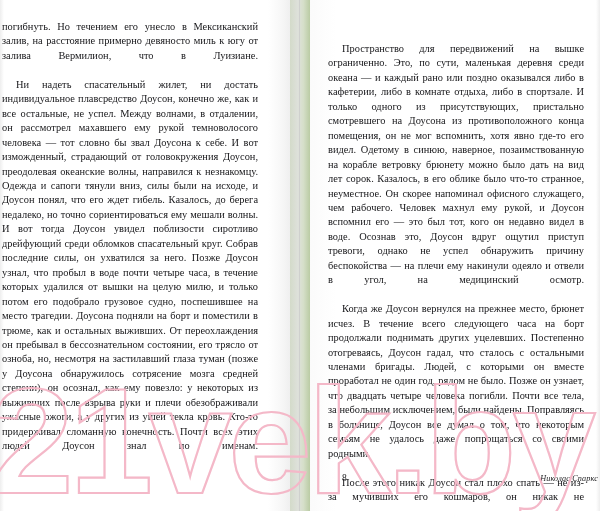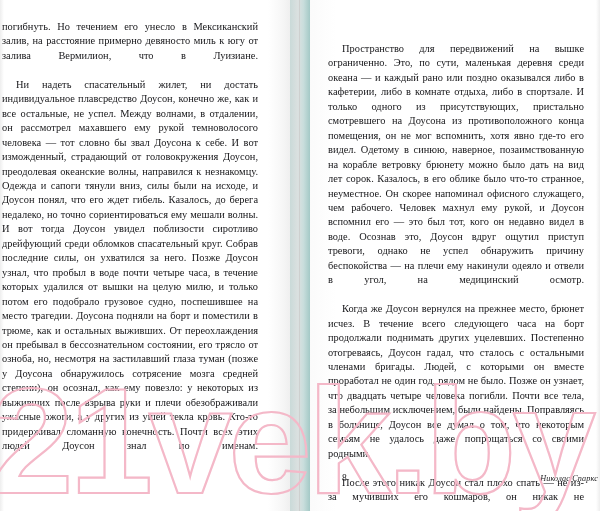--- a/index.html
+++ b/index.html
@@ -5,21 +5,21 @@
   html, body {
     margin: 0;
     padding: 0;
     background: #ffffff;
   }
   #scan {
     position: relative;
     width: 600px;
     height: 511px;
     overflow: hidden;
-    background: #0f766e;
+    background: #4d7c0f;
     font-family: "Liberation Serif", "DejaVu Serif", serif;
   }
 
   
   .page {
     position: absolute;
     top: 0;
     height: 511px;
     background: #ffffff;
   }

